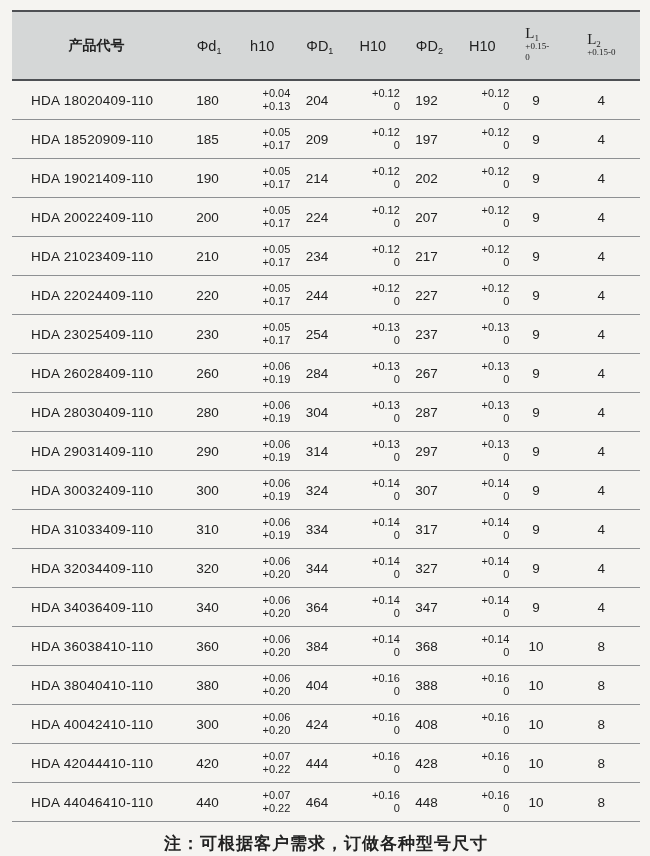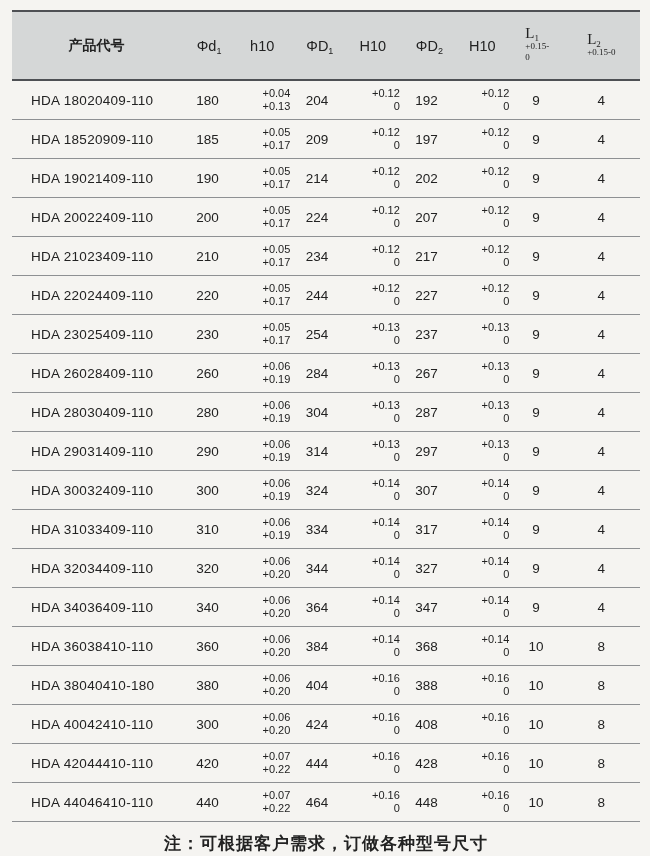--- a/index.html
+++ b/index.html
@@ -424,21 +424,21 @@
           </td>
     <td>368</td>
     <td class="tol">
             <span class="t-up">+0.14</span>
             <span class="t-dn">0</span>
           </td>
     <td>10</td>
     <td>8</td>
   </tr>
         <tr>
-    <td class="code">HDA 38040410-180</td>
+    <td class="code">HDA 38040410-110</td>
     <td>380</td>
     <td class="tol">
             <span class="t-up">+0.06</span>
             <span class="t-dn">+0.20</span>
           </td>
     <td>404</td>
     <td class="tol">
             <span class="t-up">+0.16</span>
             <span class="t-dn">0</span>
           </td>

